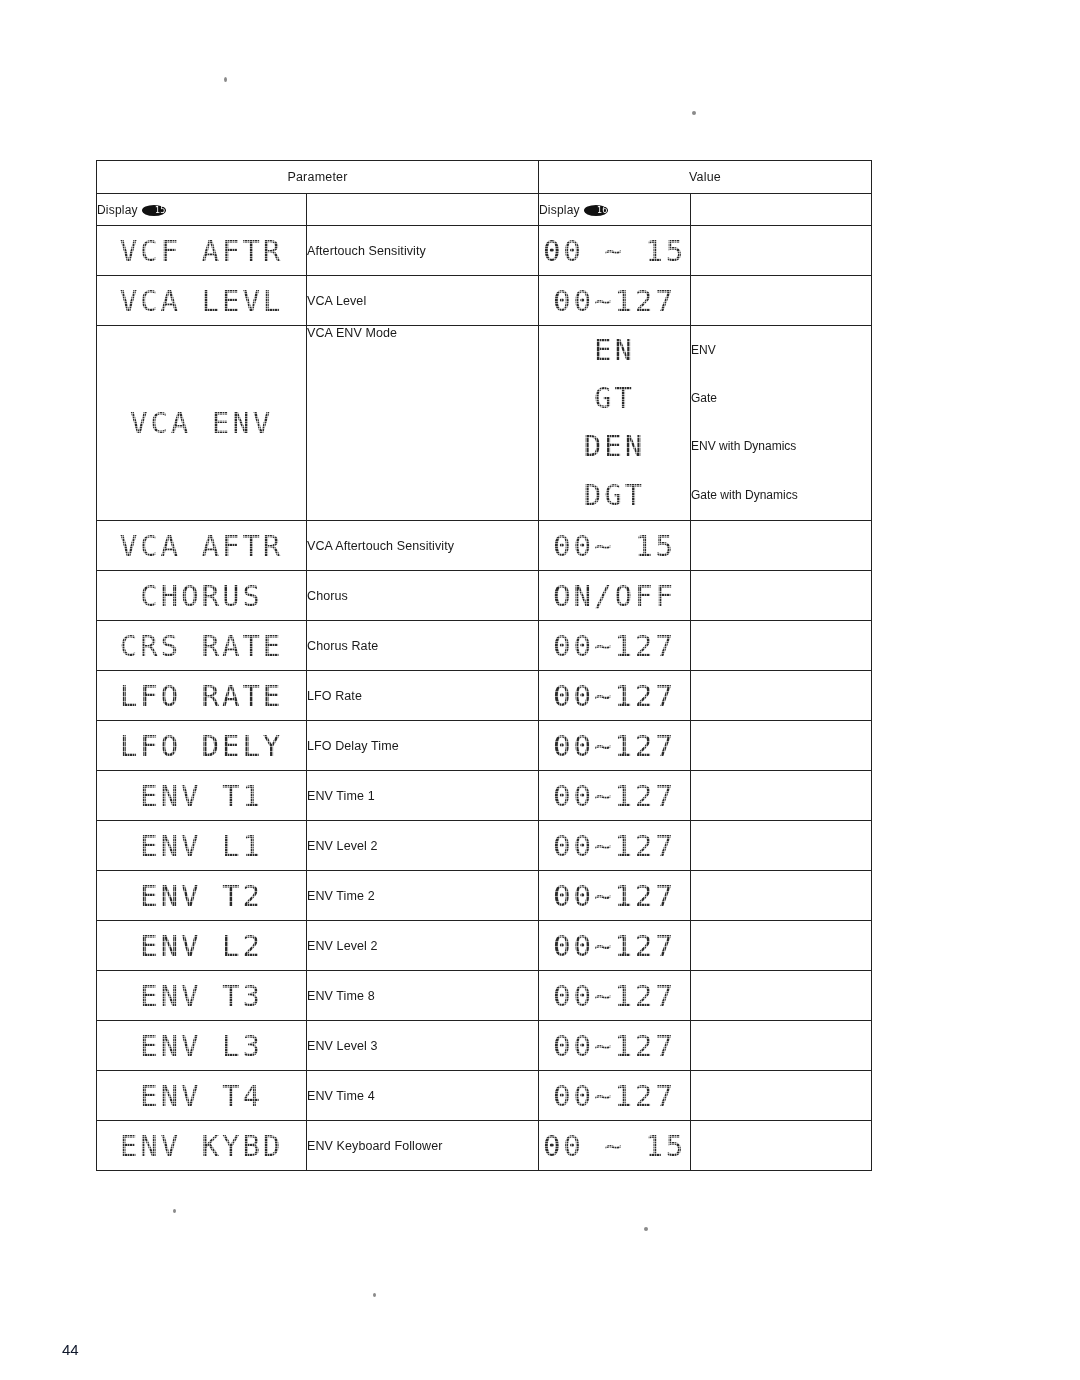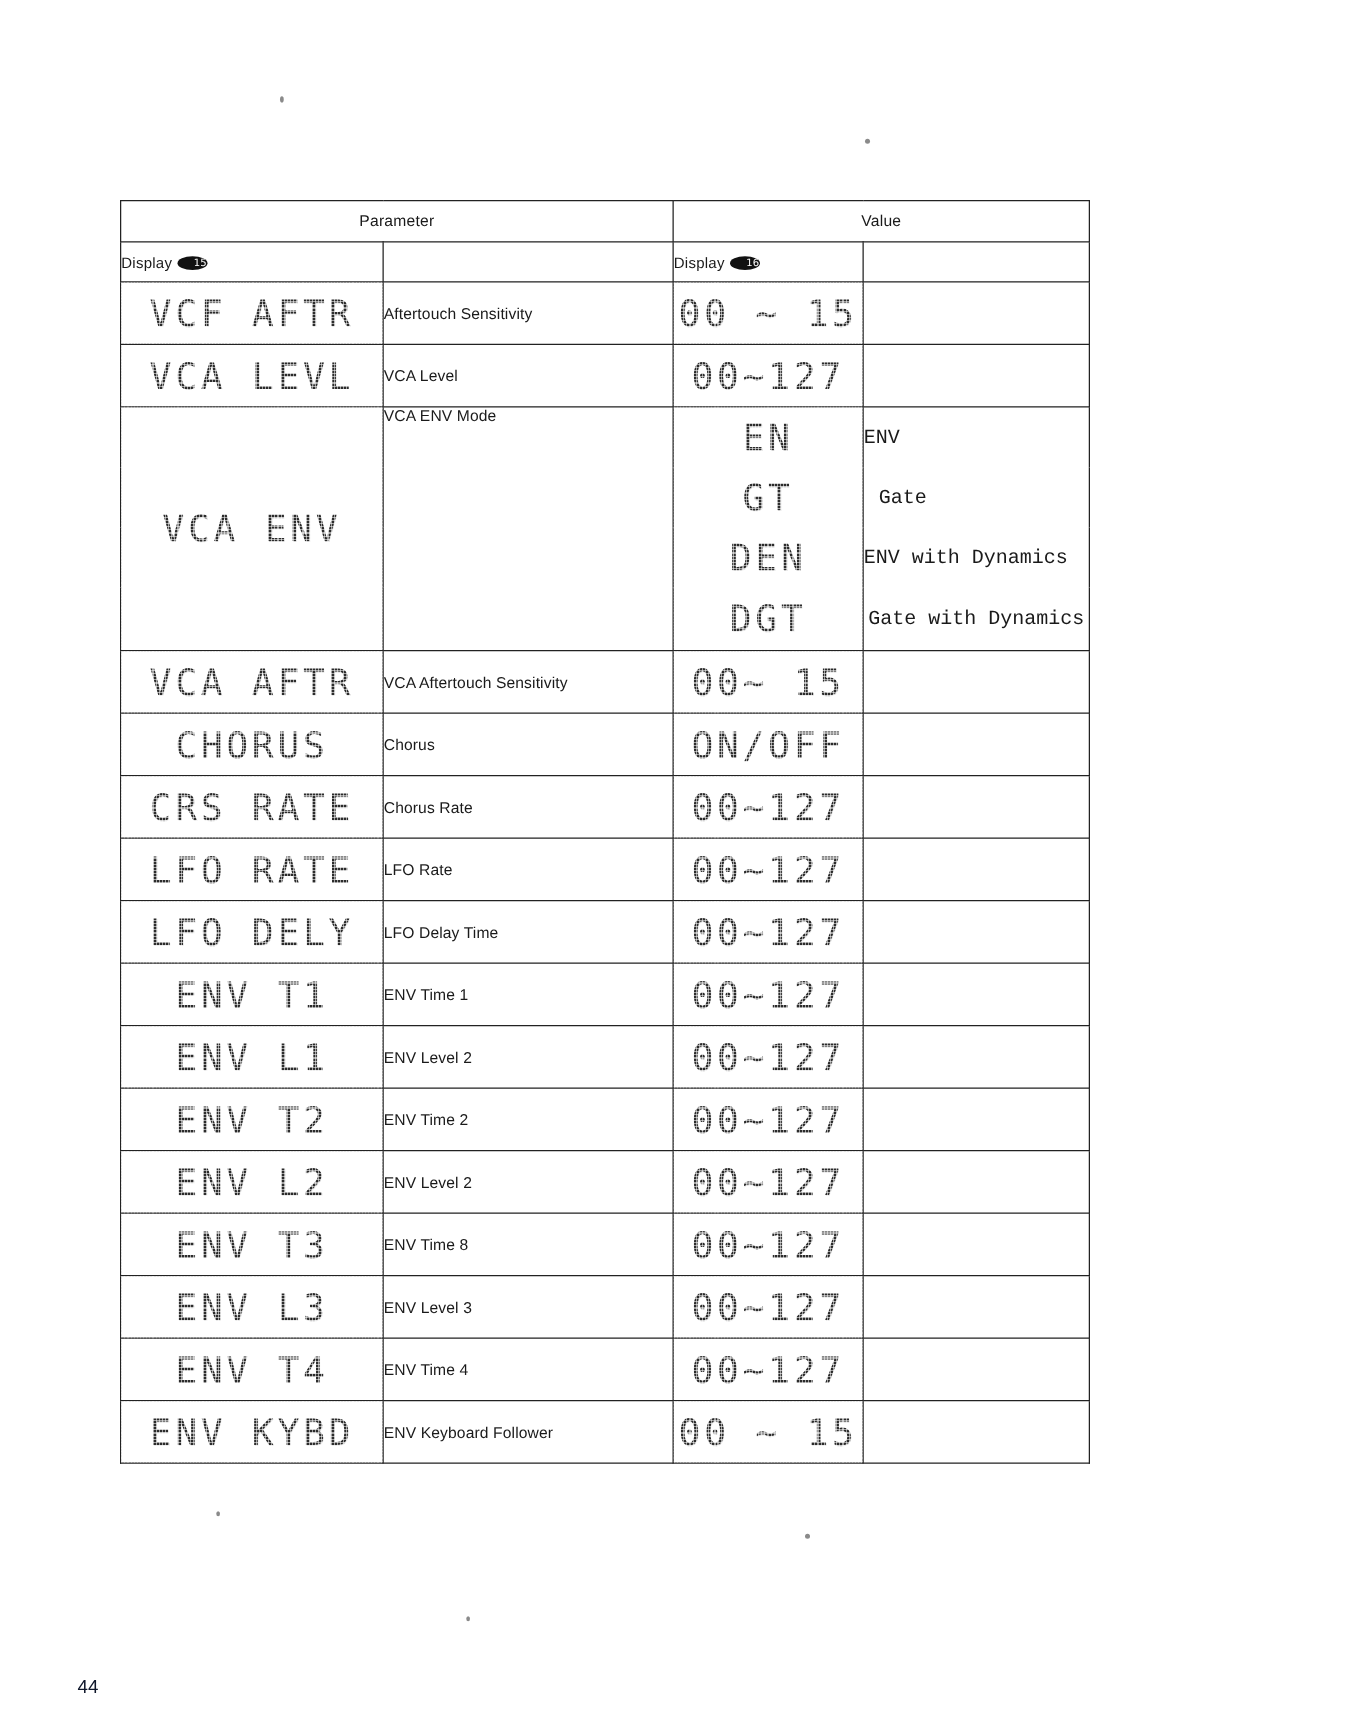--- a/index.html
+++ b/index.html
@@ -106,24 +106,23 @@
   .col-param { width: 232px; }
   .col-val { width: 152px; }
   .col-note { width: 181px; }
 
   .param-text {
     font-size: 12.5px;
     padding-left: 14px;
     letter-spacing: 0.1px;
   }
   .note-text {
-    font-size: 16px;
+    font-size: 12px;
     padding-left: 14px;
     line-height: 1.25;
-    font-family: Liberation Mono, monospace;
   }
   .val-cell { padding: 2px 0; }
 
   .row-tall td { height: 49px; }
 
   .page-number {
     position: absolute;
     left: 46px;
     top: 1294px;
     font-size: 15px;
@@ -200,35 +199,35 @@
           <div class="lcd">EN</div>
           <div class="lcd-mask"></div>
         </td>
         <td class="note-text" style="height:48px; border-bottom:none;">ENV</td>
       </tr>
       <tr>
         <td class="lcd-wrap val-cell" style="height:48px; border-top:none; border-bottom:none;">
           <div class="lcd">GT</div>
           <div class="lcd-mask"></div>
         </td>
-        <td class="note-text" style="height:48px; border-top:none; border-bottom:none;padding-left:12px;">Gate</td>
+        <td class="note-text" style="height:48px; border-top:none; border-bottom:none;">Gate</td>
       </tr>
       <tr>
         <td class="lcd-wrap val-cell" style="height:48px; border-top:none; border-bottom:none;">
           <div class="lcd">DEN</div>
           <div class="lcd-mask"></div>
         </td>
         <td class="note-text" style="height:48px; border-top:none; border-bottom:none;">ENV with Dynamics</td>
       </tr>
       <tr>
         <td class="lcd-wrap val-cell" style="height:50px; border-top:none;">
           <div class="lcd">DGT</div>
           <div class="lcd-mask"></div>
         </td>
-        <td class="note-text" style="height:50px; border-top:none;text-align:center;">Gate with Dynamics</td>
+        <td class="note-text" style="height:50px; border-top:none;">Gate with Dynamics</td>
       </tr>
 
       <tr class="row-tall">
         <td class="lcd-wrap">
           <div class="lcd">VCA AFTR</div>
           <div class="lcd-mask"></div>
         </td>
         <td class="param-text">VCA Aftertouch Sensitivity</td>
         <td class="lcd-wrap val-cell">
           <div class="lcd">00~ 15</div>

